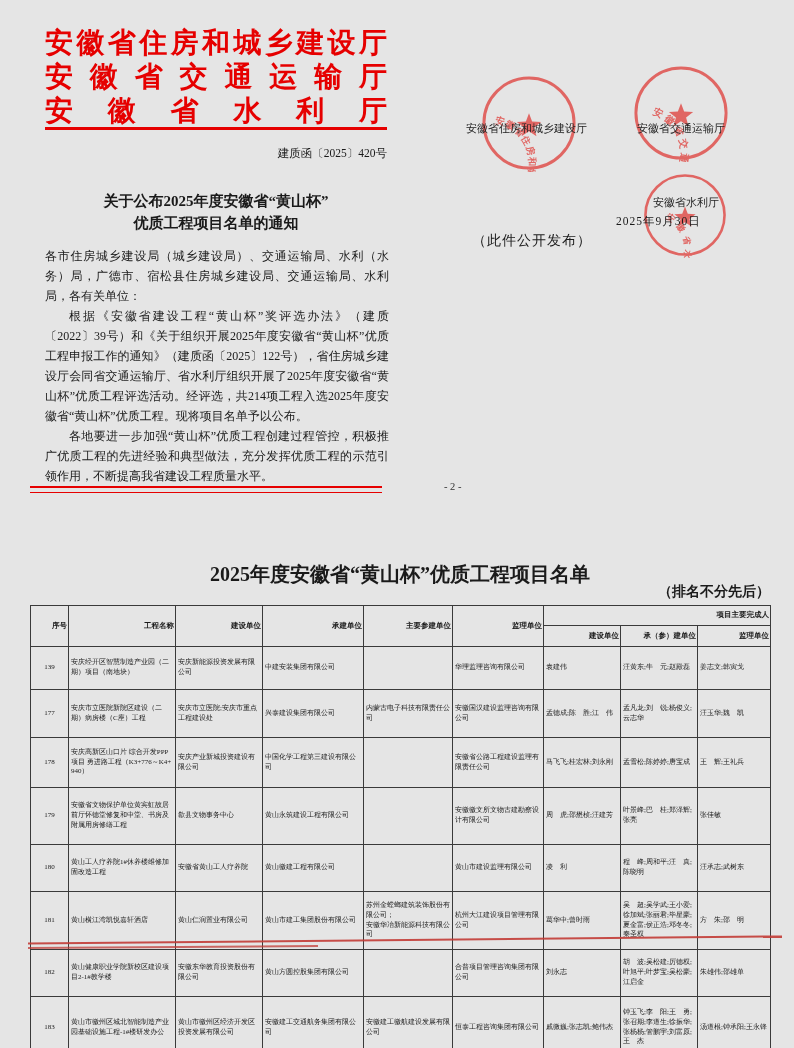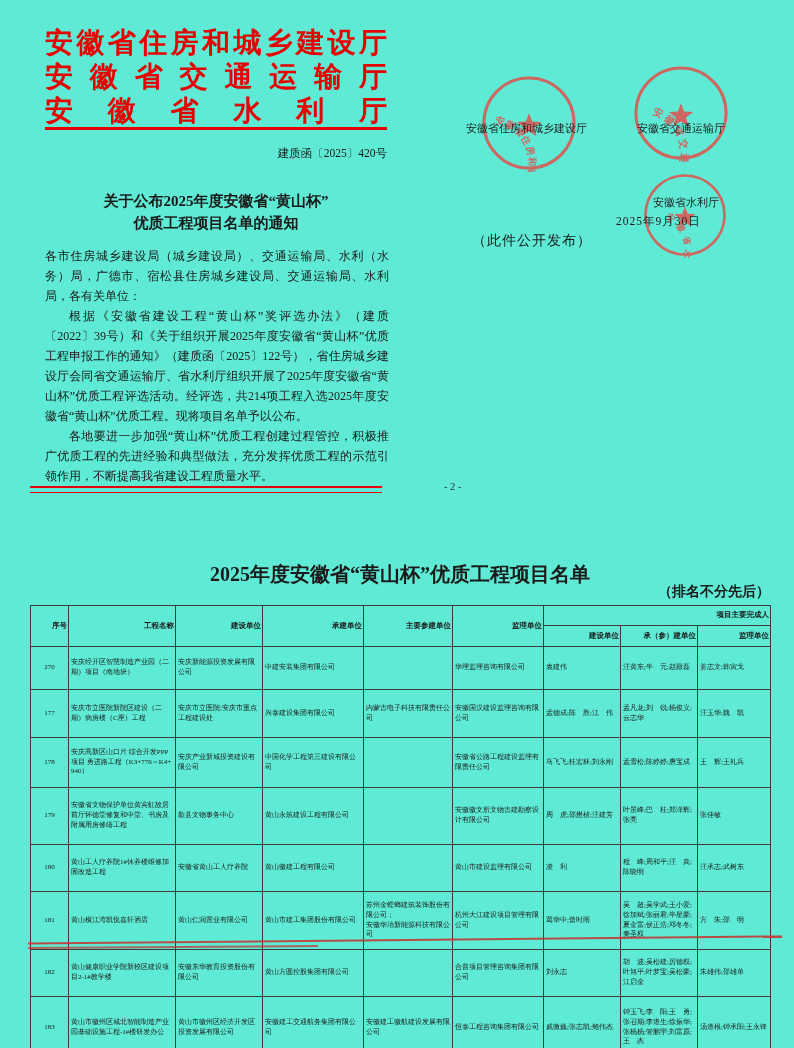--- a/index.html
+++ b/index.html
@@ -1,18 +1,18 @@
 <!DOCTYPE html>
 <html><head>
 <meta charset="utf-8">
 <style>
   html,body{margin:0;padding:0;background:#888;}
   .page{
     position:relative; width:794px; height:1048px; margin:0 auto;
-    background:#5eead4; overflow:hidden;
+    background:#e5e5e5; overflow:hidden;
     font-family:"Liberation Serif","DejaVu Serif",serif; color:#1a1a1a;
   }
   
   .letterhead{position:absolute; left:45px; top:26px; width:342px;}
   .agency-line{
     font-size:28px; font-weight:bold; color:#e60000; line-height:34px;
     text-align:justify; text-align-last:justify; letter-spacing:0;
     font-family:"Liberation Serif","DejaVu Serif",serif;
   }
   .red-rule{position:absolute; left:45px; top:127px; width:342px; height:3px; background:#e60000;}
@@ -160,21 +160,21 @@
         <th colspan="3">项目主要完成人</th>
       </tr>
       <tr>
         <th>建设单位</th>
         <th>承（参）建单位</th>
         <th>监理单位</th>
       </tr>
     </thead>
     <tbody>
         <tr>
-      <td>270</td>
+      <td>139</td>
       <td>安庆经开区智慧制造产业园（二期）项目（南地块）</td>
       <td>安庆新能源投资发展有限公司</td>
       <td>中建安装集团有限公司</td>
       <td></td>
       <td>华理监理咨询有限公司</td>
       <td>袁建伟</td>
       <td>汪黄东;牛　元;赵殿磊</td>
       <td>姜志文;韩寅戈</td>
     </tr>
         <tr>

